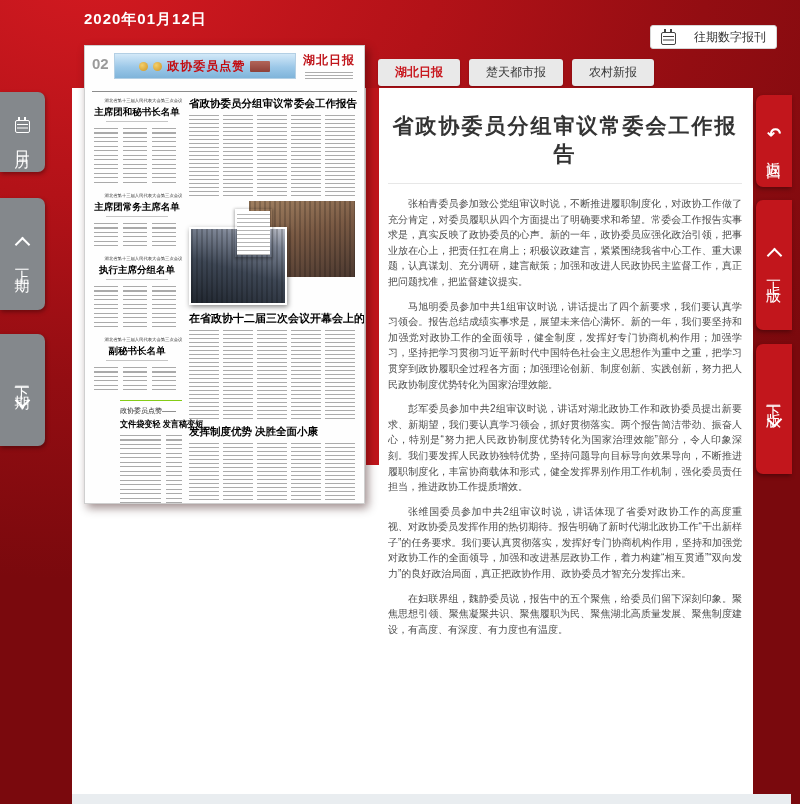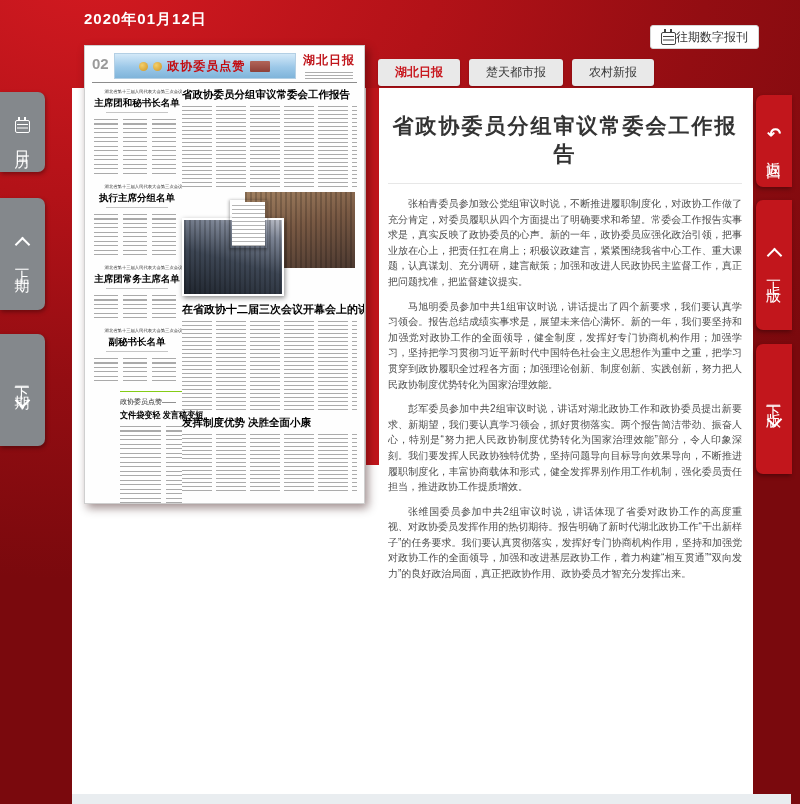--- a/index.html
+++ b/index.html
@@ -3,21 +3,21 @@
 <meta charset="utf-8">
 <style>
   html,body{margin:0;padding:0;}
   body{
     width:800px;height:804px;position:relative;overflow:hidden;
     font-family:"Liberation Sans","DejaVu Sans",sans-serif;
     background:radial-gradient(ellipse 900px 620px at 12% -5%, #d41a21 0%, #b31218 38%, #930d12 68%, #7a090d 100%);
   }
   
   .date{position:absolute;left:84px;top:10px;color:#fff;font-size:15px;font-weight:700;letter-spacing:1px;}
-  .archive-btn{position:absolute;left:650px;top:25px;height:24px;display:flex;align-items:center;gap:0;
+  .archive-btn{position:absolute;left:650px;top:25px;height:24px;display:flex;align-items:center;gap:18px;
     background:#fff;border:1px solid #d6d6d6;border-radius:3px;padding:0 10px;font-size:12px;color:#333;cursor:pointer;}
   
   .cal-icon{position:relative;width:13px;height:11px;border:1.5px solid currentColor;border-radius:2px;display:inline-block;margin-top:2px;}
   .cal-icon::before{content:"";position:absolute;top:-4px;left:2px;width:2px;height:3px;background:currentColor;box-shadow:6px 0 0 currentColor;}
   .cal-icon::after{content:"";position:absolute;left:1px;right:1px;top:3px;height:1.5px;background:currentColor;box-shadow:0 3.5px 0 currentColor;}
   .dark{color:#444;} .light{color:#fff;}
   
   .lnav,.rnav{position:absolute;display:flex;flex-direction:column;align-items:center;justify-content:center;gap:6px;cursor:pointer;}
   .lnav{left:0;width:45px;background:#84888c;border-radius:0 7px 7px 0;box-shadow:1px 2px 4px rgba(0,0,0,.35);}
   .rnav{left:756px;width:36px;background:#c2161c;border-radius:7px 0 0 7px;box-shadow:-1px 2px 4px rgba(0,0,0,.35);}
@@ -40,31 +40,31 @@
   .panel{position:absolute;left:72px;top:88px;width:681px;height:706px;background:#fff;}
   .bottom-strip{position:absolute;left:72px;top:794px;width:719px;height:10px;background:#e9edf0;}
   .red-strip{position:absolute;left:366px;top:88px;width:13px;height:377px;background:#c0151b;}
   .article{position:absolute;left:316px;top:14px;width:354px;height:686px;overflow:hidden;}
   .art-title{text-align:center;font-size:21px;font-weight:700;color:#333;letter-spacing:2px;margin:10px 0 0;}
   .art-divider{border:none;border-top:1px solid #e7e7e7;margin:15px 0 12px;}
   .art-body p{font-size:10px;line-height:15.6px;color:#4d4d4d;text-align:justify;text-indent:2em;margin:0 0 9px;}
   
   .thumb{position:absolute;left:84px;top:45px;width:281px;height:459px;background:#fefefe;border:1px solid #cfcfcf;
     box-shadow:3px 4px 9px rgba(40,0,0,.45);box-sizing:border-box;padding:6px 7px;cursor:pointer;overflow:hidden;}
-  .np-header{display:flex;align-items:flex-start;border-bottom:1px solid #8c8c8c;padding-bottom:2px;}
+  .np-header{display:flex;align-items:flex-start;border-bottom:1px solid #8c8c8c;padding-bottom:11px;}
   .np-pagenum{font-size:15px;font-weight:bold;color:#9a9a9a;margin-right:5px;line-height:24px;}
   .np-banner{flex:1;height:24px;margin-top:1px;background:linear-gradient(180deg,#d3e9f8 0%,#9cc8e8 55%,#7fb4da 100%);
     border:1px solid #b3cfe4;display:flex;align-items:center;justify-content:center;gap:5px;
     font-size:12px;font-weight:bold;color:#c40b10;letter-spacing:1px;white-space:nowrap;}
   .emblem{width:9px;height:9px;border-radius:50%;background:radial-gradient(circle at 35% 35%,#f3cf6b,#cf9422);flex:0 0 auto;}
   .hall{width:20px;height:11px;background:linear-gradient(180deg,#b2655a,#8e4038);flex:0 0 auto;border-radius:1px;}
   .np-masthead{width:56px;text-align:center;margin-left:5px;}
   .mast-title{font-size:12px;font-weight:bold;color:#c0151b;letter-spacing:1px;}
   .mast-lines{height:8px;margin:3px 4px 0;background:repeating-linear-gradient(to bottom,#adadad 0 1px,transparent 1px 3px);}
-  .np-body{display:flex;padding-top:4px;}
+  .np-body{display:flex;gap:7px;padding-top:4px;}
   .np-left{width:90px;flex:0 0 auto;}
   .np-right{flex:1;min-width:0;}
   .nlb{text-align:center;margin-bottom:5px;}
   .nl-session{font-size:6px;color:#333;white-space:nowrap;transform:scale(.72);transform-origin:center;}
   .nl-head{font-size:9.5px;font-weight:bold;color:#000;margin:1px 0 2px;white-space:nowrap;}
   .nl-sub{height:4px;margin:0 14px 3px;background:repeating-linear-gradient(to bottom,#c6c6c6 0 1px,transparent 1px 4px);}
   .nl-names{margin:0 2px;background-image:
       repeating-linear-gradient(to right,transparent 0 24px,#fff 24px 29px),
       repeating-linear-gradient(to bottom,#8f8f8f 0 1px,transparent 1px 4.5px);opacity:.75;}
   .nl-praise{border-top:1px solid #84cc16;margin-top:7px;padding-top:4px;text-align:center;margin-left:28px;}
@@ -122,20 +122,21 @@
 
 <div class="panel">
   <div class="article">
     <h1 class="art-title">省政协委员分组审议常委会工作报告</h1>
     <hr class="art-divider">
     <div class="art-body">
       <p>张柏青委员参加致公党组审议时说，不断推进履职制度化，对政协工作做了充分肯定，对委员履职从四个方面提出了明确要求和希望。常委会工作报告实事求是，真实反映了政协委员的心声。新的一年，政协委员应强化政治引领，把事业放在心上，把责任扛在肩上；积极议政建言，紧紧围绕我省中心工作、重大课题，认真谋划、充分调研，建言献策；加强和改进人民政协民主监督工作，真正把问题找准，把监督建议提实。</p>
       <p>马旭明委员参加中共1组审议时说，讲话提出了四个新要求，我们要认真学习领会。报告总结成绩实事求是，展望未来信心满怀。新的一年，我们要坚持和加强党对政协工作的全面领导，健全制度，发挥好专门协商机构作用；加强学习，坚持把学习贯彻习近平新时代中国特色社会主义思想作为重中之重，把学习贯穿到政协履职全过程各方面；加强理论创新、制度创新、实践创新，努力把人民政协制度优势转化为国家治理效能。</p>
       <p>彭军委员参加中共2组审议时说，讲话对湖北政协工作和政协委员提出新要求、新期望，我们要认真学习领会，抓好贯彻落实。两个报告简洁带劲、振奋人心，特别是“努力把人民政协制度优势转化为国家治理效能”部分，令人印象深刻。我们要发挥人民政协独特优势，坚持问题导向目标导向效果导向，不断推进履职制度化，丰富协商载体和形式，健全发挥界别作用工作机制，强化委员责任担当，推进政协工作提质增效。</p>
       <p>张维国委员参加中共2组审议时说，讲话体现了省委对政协工作的高度重视、对政协委员发挥作用的热切期待。报告明确了新时代湖北政协工作“干出新样子”的任务要求。我们要认真贯彻落实，发挥好专门协商机构作用，坚持和加强党对政协工作的全面领导，加强和改进基层政协工作，着力构建“相互贯通”“双向发力”的良好政治局面，真正把政协作用、政协委员才智充分发挥出来。</p>
+      <p>在妇联界组，魏静委员说，报告中的五个聚焦，给委员们留下深刻印象。聚焦思想引领、聚焦凝聚共识、聚焦履职为民、聚焦湖北高质量发展、聚焦制度建设，有高度、有深度、有力度也有温度。</p>
 
     </div>
   </div>
 </div>
 <div class="red-strip"></div>
 <div class="bottom-strip"></div>
 
 <div class="thumb">
   <div class="np-header">
     <span class="np-pagenum">02</span>
@@ -153,29 +154,29 @@
   <div class="np-body">
     <div class="np-left">
       <div class="nlb">
         <div class="nl-session">湖北省第十三届人民代表大会第三次会议</div>
         <div class="nl-head">主席团和秘书长名单</div>
         <div class="nl-sub"></div>
         <div class="nl-names" style="height:58px"></div>
       </div>
       <div class="nlb">
         <div class="nl-session">湖北省第十三届人民代表大会第三次会议</div>
+        <div class="nl-head">主席团常务主席名单</div>
+        <div class="nl-sub"></div>
+        <div class="nl-names" style="height:26px"></div>
+      </div>
+      <div class="nlb">
+        <div class="nl-session">湖北省第十三届人民代表大会第三次会议</div>
         <div class="nl-head">执行主席分组名单</div>
         <div class="nl-sub"></div>
         <div class="nl-names" style="height:44px"></div>
-      </div>
-      <div class="nlb">
-        <div class="nl-session">湖北省第十三届人民代表大会第三次会议</div>
-        <div class="nl-head">主席团常务主席名单</div>
-        <div class="nl-sub"></div>
-        <div class="nl-names" style="height:26px"></div>
       </div>
       <div class="nlb">
         <div class="nl-session">湖北省第十三届人民代表大会第三次会议</div>
         <div class="nl-head">副秘书长名单</div>
         <div class="nl-sub"></div>
         <div class="nl-names" style="height:26px"></div>
       </div>
       <div class="nl-praise">
         <div class="nl-kicker">政协委员点赞——</div>
         <div class="nl-phead">文件袋变轻 发言稿变短</div>

